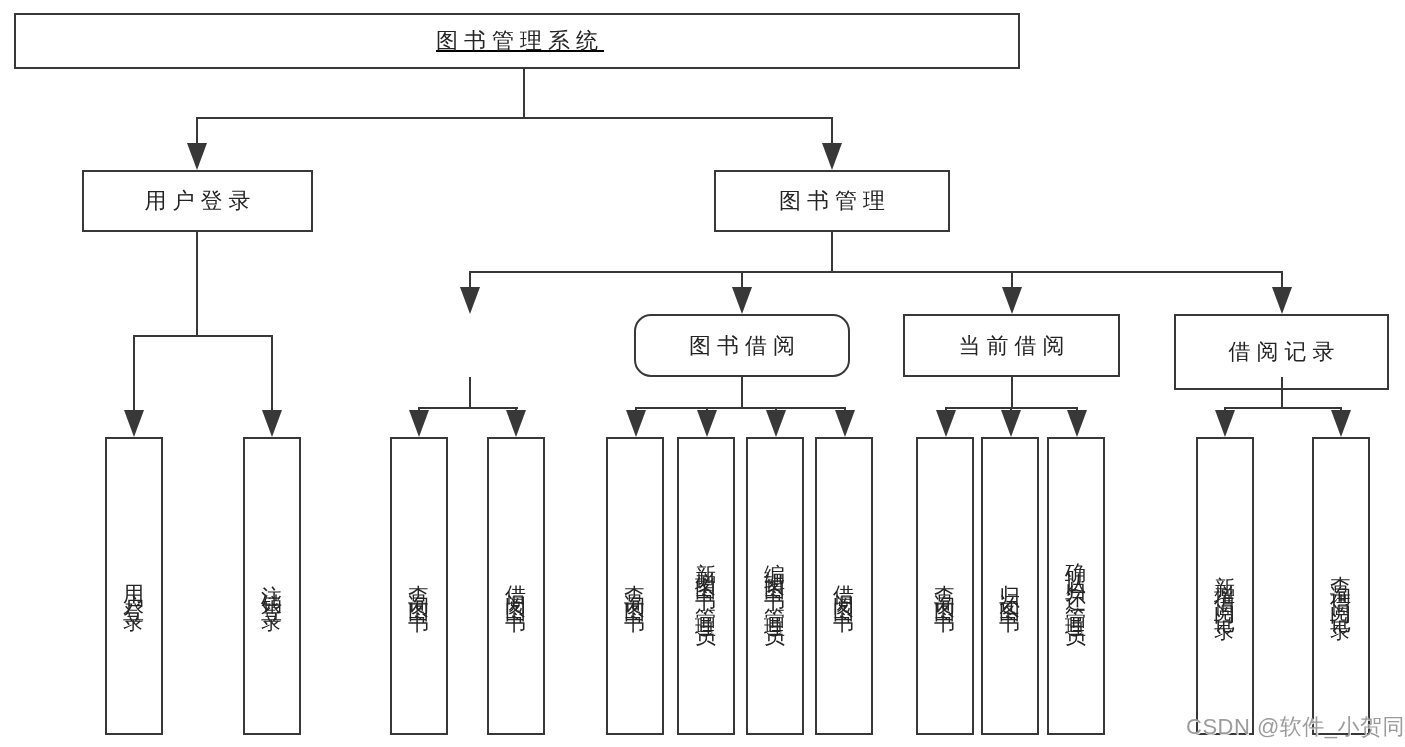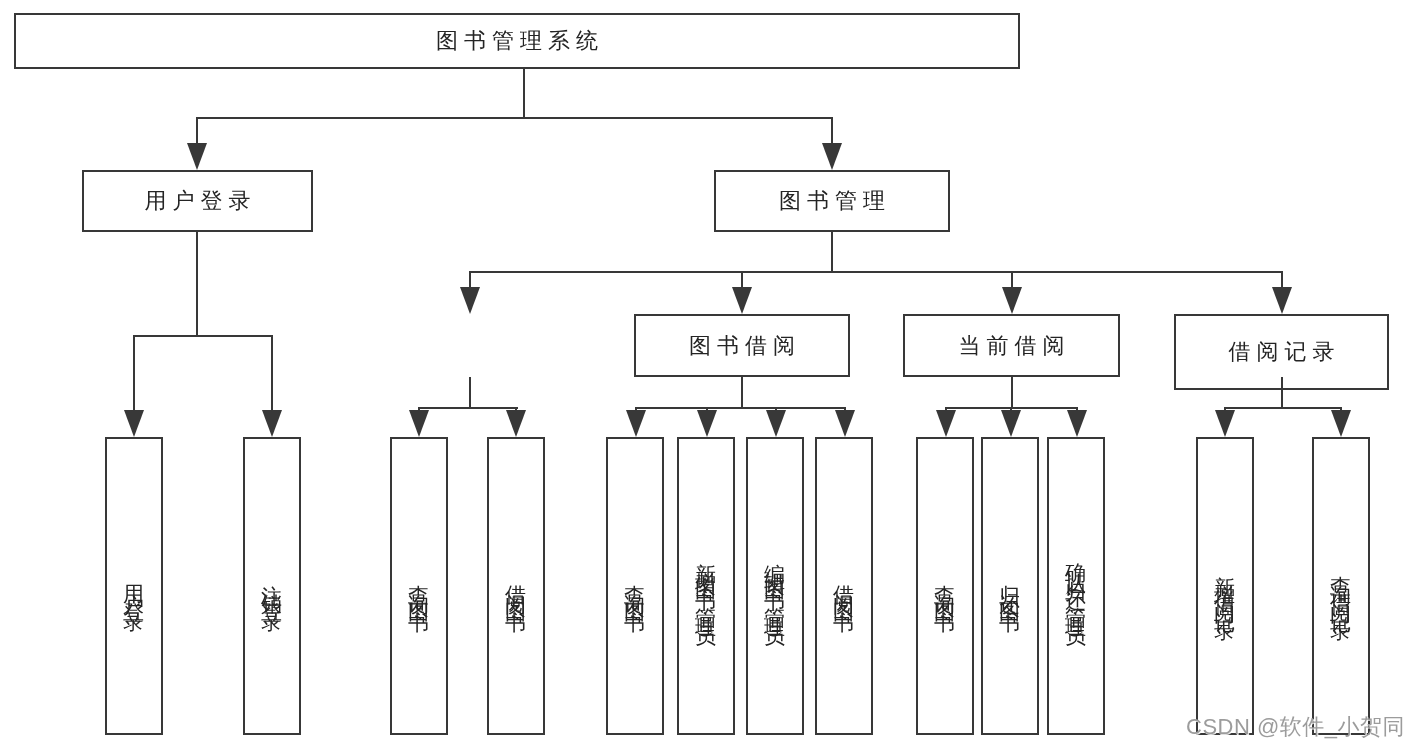--- a/index.html
+++ b/index.html
@@ -55,21 +55,21 @@
     font-size: 22px; color: var(--watermark); letter-spacing: 0.5px;
     white-space: nowrap;
     text-shadow: 1px 1px 0 rgba(255,255,255,0.85);
   }
 </style>
 </head>
 <body>
 
 <div class="canvas">
 
-  <div class="box" style="left:14px; top:13px; width:1006px; height:56px;">
+  <div class="box" style="left:14px; top:13px; width:1006px; height:56px;text-decoration:underline;">
     <span class="label">图书管理系统</span>
   </div>
 
   <div class="vline" style="left:523px; top:69px; height:49px;"></div>
   <div class="hline" style="left:196px; top:117px; width:637px;"></div>
   <div class="vline" style="left:196px; top:117px; height:30px;"></div>
   <div class="vline" style="left:831px; top:117px; height:30px;"></div>
   <div class="arrow" style="left:187px; top:143px;"></div>
   <div class="arrow" style="left:822px; top:143px;"></div>
 
@@ -91,21 +91,21 @@
   <div class="hline" style="left:469px; top:271px; width:814px;"></div>
   <div class="vline" style="left:469px; top:271px; height:19px;"></div>
   <div class="vline" style="left:741px; top:271px; height:19px;"></div>
   <div class="vline" style="left:1011px; top:271px; height:19px;"></div>
   <div class="vline" style="left:1281px; top:271px; height:19px;"></div>
   <div class="arrow" style="left:460px; top:287px;"></div>
   <div class="arrow" style="left:732px; top:287px;"></div>
   <div class="arrow" style="left:1002px; top:287px;"></div>
   <div class="arrow" style="left:1272px; top:287px;"></div>
 
-  <div class="box" style="left:634px; top:314px; width:216px; height:63px;">
+  <div class="box" style="left:634px; top:314px; width:216px; height:63px;border-radius:17px;">
     <span class="label">图书借阅</span>
   </div>
   <div class="box" style="left:903px; top:314px; width:217px; height:63px;">
     <span class="label">当前借阅</span>
   </div>
   <div class="box" style="left:1174px; top:314px; width:215px; height:76px;">
     <span class="label">借阅记录</span>
   </div>
 
   <div class="vline" style="left:469px; top:377px; height:32px;"></div>

